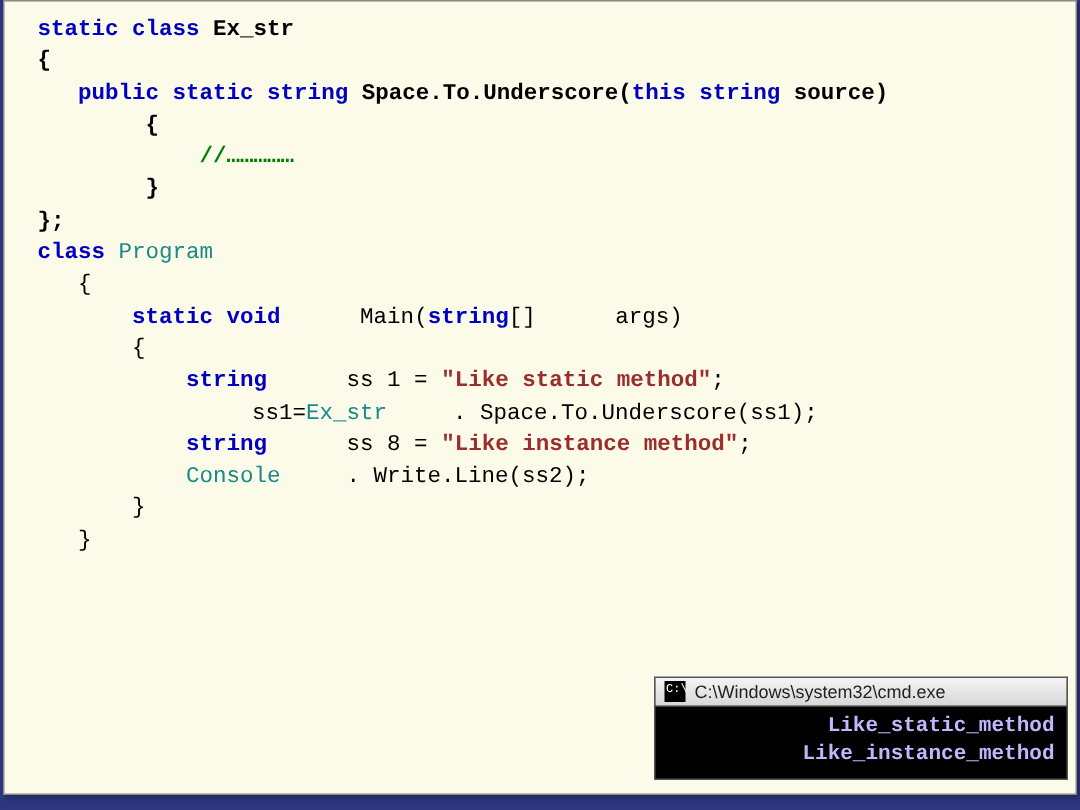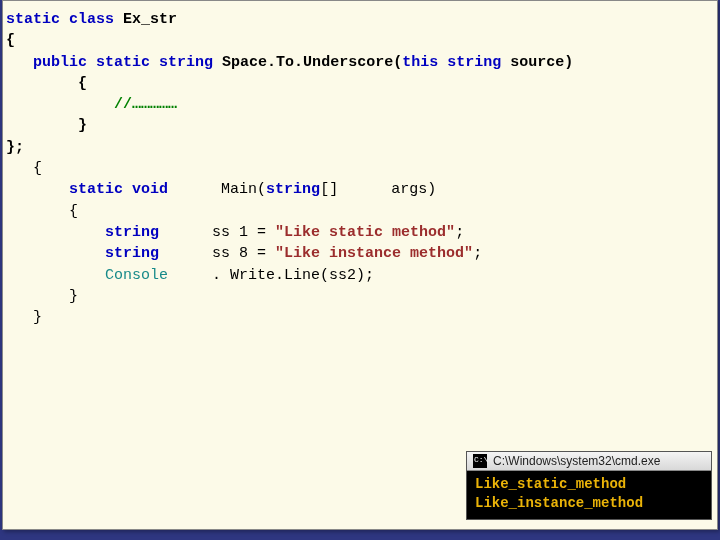--- a/index.html
+++ b/index.html
@@ -19,37 +19,37 @@
     margin: 0 2px;
     background: #fcfae8;
     border: 1px solid #888;
     box-shadow: 2px 2px 4px rgba(0,0,0,.3);
     padding: 8px 0 0 0;
     box-sizing: border-box;
   }
   .line {
     white-space: pre;
     line-height: 1.42;
-    padding-left: 3px;
+    padding-left: 22px;
   }
   .kw  { color:#0000c0; font-weight:700; }
   .typ { color:#0000c0; font-weight:700; }
   .id  { color:#000;margin-left:44px; }
   .idb { font-weight:700; color:#000; }
   .pl  { color:#000; }
   .plb { font-weight:700; color:#000; }
   .cm  { color:#008000; font-weight:700; }
   .str { color:#9b2d2d; font-weight:700; }
   .cls { color:#178a89; }
 
   .console {
     position: absolute;
     right: 6px;
     bottom: 10px;
-    width: 244px;
+    width: 274px;
     background: #000;
     box-shadow: 0 0 0 1px #555;
   }
   .console .title {
     display: flex;
     align-items: center;
     gap: 6px;
     background: linear-gradient(#f4f4f4,#d8d8d8);
     border-bottom: 1px solid #888;
     padding: 2px 6px;
@@ -63,41 +63,44 @@
     display: inline-block;
     position: relative;
   }
   .console .title .ico::after{
     content:"C:\\";
     position:absolute; left:1px; top:-1px;
     color:#fff; font: 8px/14px "Courier New",monospace;
   }
   .console .body {
     padding: 4px 8px 6px 8px;
-    color: #eab308;
+    color: #c4b5fd;
     font: 700 14px/1.35 "Courier New", monospace;
     white-space: pre;
+    text-align: right;
   }
 </style>
 </head>
 <body>
 
 <div class="page">
 
 <div class="line"><span class="kw">static</span> <span class="kw">class</span> <span class="idb">Ex_str</span></div>
 <div class="line"><span class="plb">{</span></div>
 <div class="line">   <span class="kw">public</span> <span class="kw">static</span> <span class="typ">string</span> <span class="idb">Space.To.Underscore</span><span class="plb">(</span><span class="kw">this</span> <span class="typ">string</span> <span class="idb">source</span><span class="plb">)</span></div>
 <div class="line">        <span class="plb">{</span></div>
 <div class="line">            <span class="cm">//……………</span></div>
 <div class="line">        <span class="plb">}</span></div>
 <div class="line"><span class="plb">};</span></div>
+<div class="line"><span class="kw">class</span> <span class="cls">Program</span></div>
 <div class="line">   <span class="pl">{</span></div>
 <div class="line">       <span class="kw">static</span> <span class="typ">void</span> <span class="id">Main</span>(<span class="typ">string</span>[] <span class="id">args</span>)</div>
 <div class="line">       <span class="pl">{</span></div>
 <div class="line">           <span class="typ">string</span> <span class="id">ss 1</span> = <span class="str">"Like static method"</span>;</div>
+<div class="line">           <span class="id">ss1=</span><span class="cls">Ex_str</span><span class="id">. Space.To.Underscore(ss1);</span></div>
 <div class="line"><span></span></div>
 <div class="line">           <span class="typ">string</span> <span class="id">ss 8</span> = <span class="str">"Like instance method"</span>;</div>
 <div class="line">           <span class="cls">Console</span><span class="id">. Write.Line(ss2);</span></div>
 <div class="line">       <span class="pl">}</span></div>
 <div class="line"><span></span></div>
 <div class="line">   <span class="pl">}</span></div>
 
   <div class="console">
     <div class="title">
       <span class="ico"></span>

